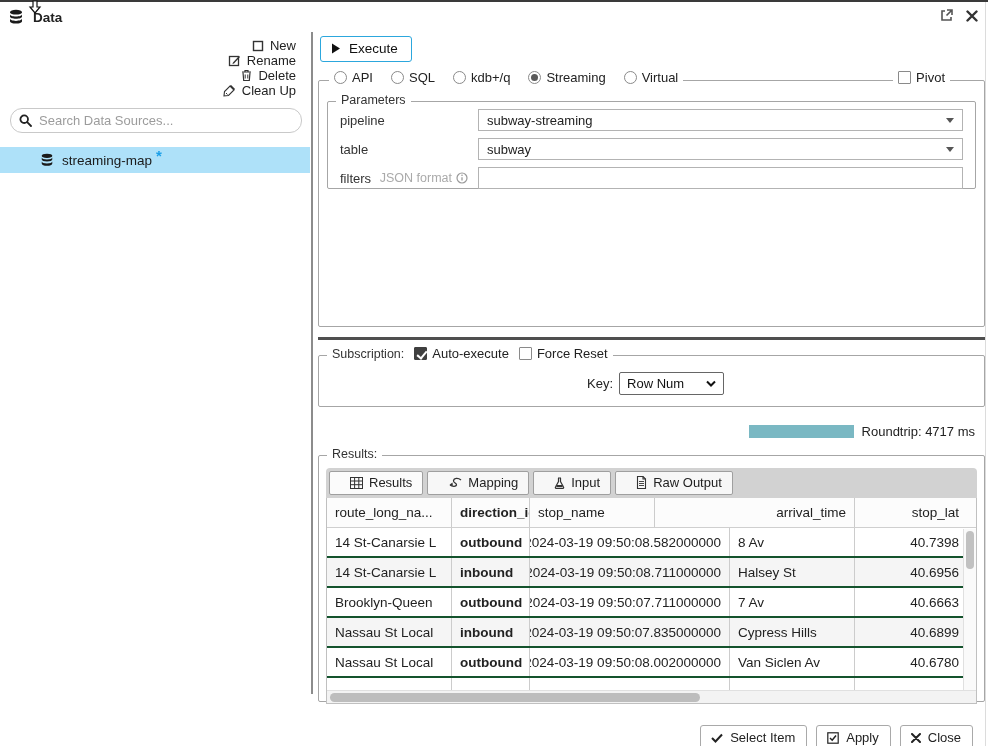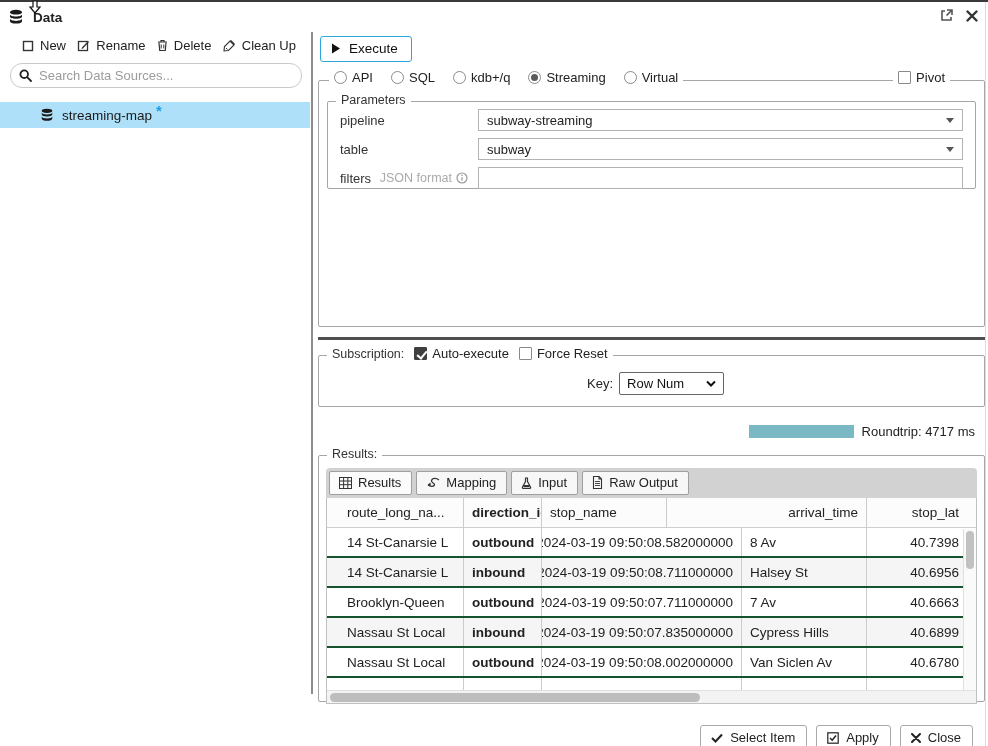--- a/index.html
+++ b/index.html
@@ -9,21 +9,21 @@
 
   
   .titlebar { position:absolute; left:0; top:0; width:100%; height:30px; display:flex; align-items:center; padding-left:8px; }
   .titlebar .app-title { font-weight:bold; font-size:13.5px; margin-left:9px; color:#222; }
   .title-actions { position:absolute; right:10px; top:7px; display:flex; gap:13px; align-items:center; }
   .icon-btn { cursor:pointer; display:inline-flex; }
   .cursor-arrow { position:absolute; left:28px; top:-2px; }
 
   
   .sidebar { position:absolute; left:0; top:30px; width:310px; bottom:0; background:#fff; }
-  .side-toolbar { display:flex; align-items:flex-end; justify-content:space-between; padding:6px 14px 6px 22px; }
+  .side-toolbar { display:flex; align-items:flex-end; justify-content:space-between; padding:6px 14px 6px 16px;flex-direction:column; }
   .tool-btn { display:inline-flex; align-items:center; gap:6px; font-size:13px; color:#222; background:none; border:none; cursor:pointer; font-family:inherit; }
   .searchbox { margin:4px 8px 0 10px; height:25px; border:1px solid #c9c9c9; border-radius:12px; background:#fff; display:flex; align-items:center; padding:0 8px; gap:7px; }
   .searchbox input { border:none; outline:none; flex:1; font-size:13px; color:#333; font-family:inherit; background:transparent; }
   .searchbox input::placeholder { color:#9c9c9c; }
   .ds-list { margin-top:14px; }
   .list-item { height:26px; display:flex; align-items:center; padding-left:40px; gap:8px; cursor:pointer; font-size:13.5px; }
   .list-item.selected { background:#aee1f9; }
   .dirty-marker { color:#1b9fe8; font-weight:bold; font-size:15px; line-height:10px; position:relative; top:-4px; left:-4px; }
 
   .vdivider { position:absolute; left:311px; top:30px; width:2px; height:662px; background:#8c8c8c; }
@@ -63,31 +63,31 @@
   .key-label { font-size:13px; color:#222; }
   .key-select { width:105px; height:23px; border:1px solid #666; border-radius:2px; background:#fff; display:flex; align-items:center; padding:0 7px; font-size:13px; color:#111; cursor:pointer; }
   .key-select svg { margin-left:auto; }
 
   .roundtrip-row { display:flex; justify-content:flex-end; align-items:center; gap:8px; margin-top:17px; padding-right:10px;text-align:right; }
   .rt-bar { width:105px; height:13px; background:#7ab8c3; }
   .rt-text { font-size:13px; color:#222; }
 
   .results-fieldset { margin-top:16px; height:247px; padding:12px 7px 0 7px; }
   .tabstrip { background:#d2d2d2; border-radius:4px 4px 0 0; height:30px; display:flex; align-items:center; padding:0 3px; gap:4px; }
-  .tab { display:inline-flex; align-items:center; gap:6px; background:#f7f7f7; border:1px solid #9f9f9f; border-radius:2px; padding:3px 10px 4px 9px; font-size:13px; color:#222; cursor:pointer; font-family:inherit; }
+  .tab { display:inline-flex; align-items:center; gap:6px; background:#f7f7f7; border:1px solid #9f9f9f; border-radius:2px; padding:3px 10px 4px 20px; font-size:13px; color:#222; cursor:pointer; font-family:inherit; }
   .tab.active { background:#fbfbfb; }
 
   .grid { position:relative; border:1px solid #c0c0c0; border-top:none; background:#fff; }
   .grow { display:flex; height:30px; align-items:stretch; }
   .grow.header { background:#fcfcfc; font-size:13.5px; color:#222; border-bottom:1px solid #cfcfcf; }
   .grow.body { border-bottom:2px solid #14532d; font-size:13.5px; color:#222; }
   .grow.body.alt { background:#f5f5f5; }
   .grow.partial { height:12px; overflow:hidden; border-bottom:none; }
   .gcell { display:flex; align-items:center; padding:0 8px; border-right:1px solid #ccc; overflow:hidden; white-space:nowrap; }
-  .gcell.c1 { width:125px;margin-left:12px; }
+  .gcell.c1 { width:125px; }
   .gcell.c2 { width:78px;font-weight:bold; }
   .gcell.c3 { width:200px; justify-content:flex-end; }
   .gcell.c4 { width:125px; }
   .gcell.c5 { flex:1; justify-content:flex-end; border-right:none; padding-right:17px; }
   .vscroll { position:absolute; top:31px; right:0; bottom:13px; width:13px; background:#fafafa; border-left:1px solid #e0e0e0; }
   .vscroll .thumb { position:absolute; top:2px; left:2px; width:8px; height:38px; background:#c1c1c1; border-radius:5px; }
   .hscroll { height:13px; background:#f3f3f3; border-top:1px solid #e0e0e0; position:relative; }
   .hscroll .thumb { position:absolute; top:2px; left:3px; width:57%; height:9px; background:#bdbdbd; border-radius:5px; }
 
   .footer { display:flex; justify-content:flex-end; gap:9px; margin-top:23px; padding-right:12px; }

